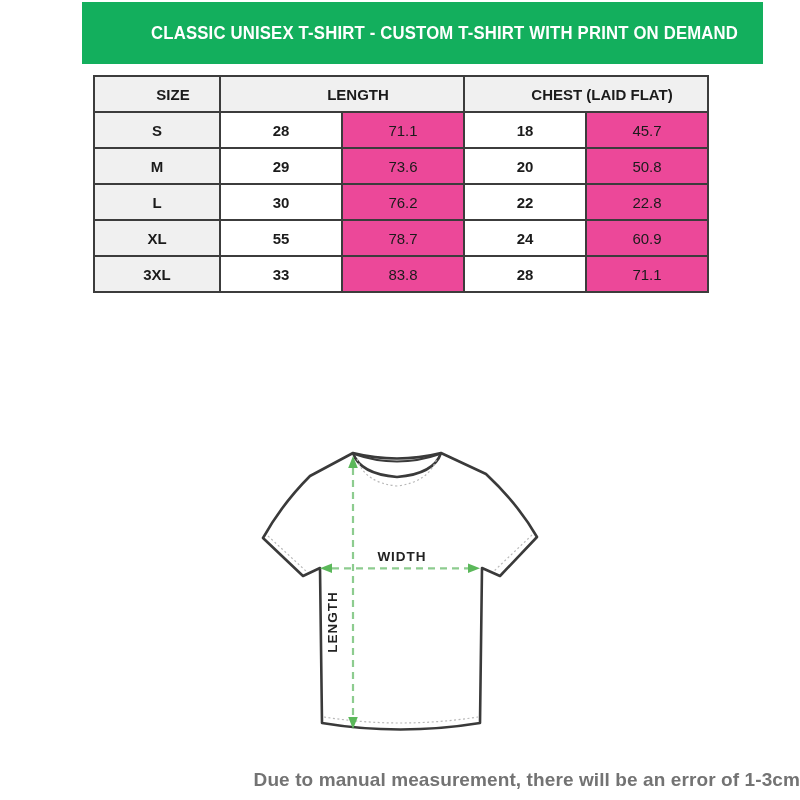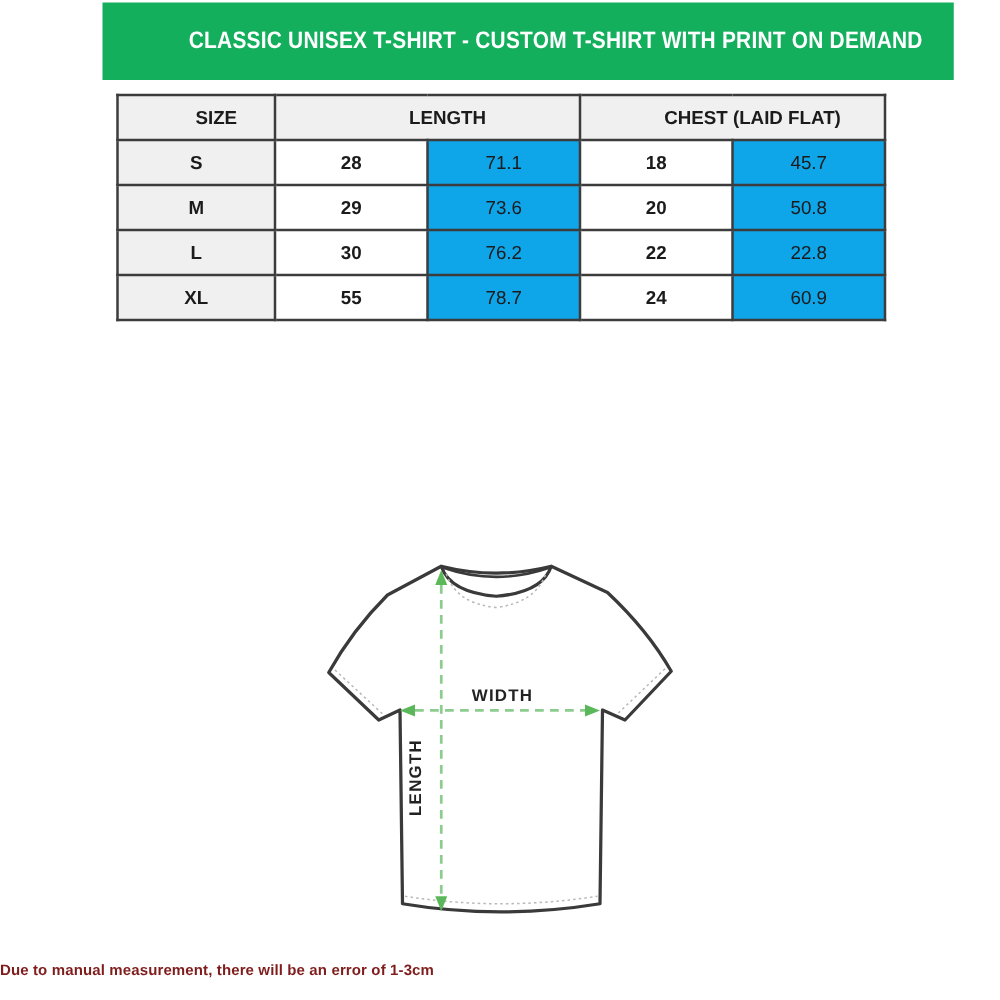--- a/index.html
+++ b/index.html
@@ -21,27 +21,27 @@
     position:absolute;left:93px;top:75px;width:614px;
     border-collapse:collapse;table-layout:fixed;
   }
   .size-chart th,.size-chart td{
     border:2px solid #3c3c3c;text-align:center;vertical-align:middle;
     height:34px;padding:0;font-size:15px;color:#1b1b1b;
   }
   .size-chart th{background:#f0f0f0;font-weight:700;padding-left:32px;}
   .size-chart td.c-size{background:#f0f0f0;font-weight:700;}
   .size-chart td.c-in{background:#ffffff;font-weight:700;}
-  .size-chart td.c-cm{background:#0ea5e9;font-weight:400;}
+  .size-chart td.c-cm{background:#ec4899;font-weight:400;}
   
   .diagram{position:absolute;left:200px;top:430px;width:400px;height:330px;}
   
   .note{
-    position:absolute;left:0;top:769px;width:800px;text-align:left;
-    color:#7f1d1d;font-size:12px;font-weight:700;letter-spacing:.1px;
+    position:absolute;left:0;top:769px;width:800px;text-align:right;
+    color:#737373;font-size:19px;font-weight:700;letter-spacing:.1px;
   }
 </style>
 </head>
 <body>
 
 <div class="banner">
   <span class="banner-title">CLASSIC UNISEX T-SHIRT - CUSTOM T-SHIRT WITH PRINT ON DEMAND</span>
 </div>
 
 <table class="size-chart">
@@ -79,20 +79,27 @@
     <td class="c-in">22</td>
     <td class="c-cm">22.8</td>
   </tr>
   <tr>
     <td class="c-size">XL</td>
     <td class="c-in">55</td>
     <td class="c-cm">78.7</td>
     <td class="c-in">24</td>
     <td class="c-cm">60.9</td>
   </tr>
+  <tr>
+    <td class="c-size">3XL</td>
+    <td class="c-in">33</td>
+    <td class="c-cm">83.8</td>
+    <td class="c-in">28</td>
+    <td class="c-cm">71.1</td>
+  </tr>
 </tbody>
   </table>
 
 <svg class="diagram" viewBox="0 0 400 330">
 
   <path d="M153,23 L110,46 Q82,74 63,108 L103,146 L120,138 L122,293 Q200,306 280,293 L282,138 L300,146 L337,107 Q318,74 286,44 L241,23 Q197,34 153,23 Z" fill="#ffffff" stroke="#3a3a3a" stroke-width="2.6" stroke-linejoin="round"></path>
 
   <path d="M154,24 Q197,39 240,24" fill="none" stroke="#3a3a3a" stroke-width="2"></path>
 
   <path d="M153,23 Q160,44 197,47 Q234,44 241,23" fill="none" stroke="#3a3a3a" stroke-width="2.6"></path>

